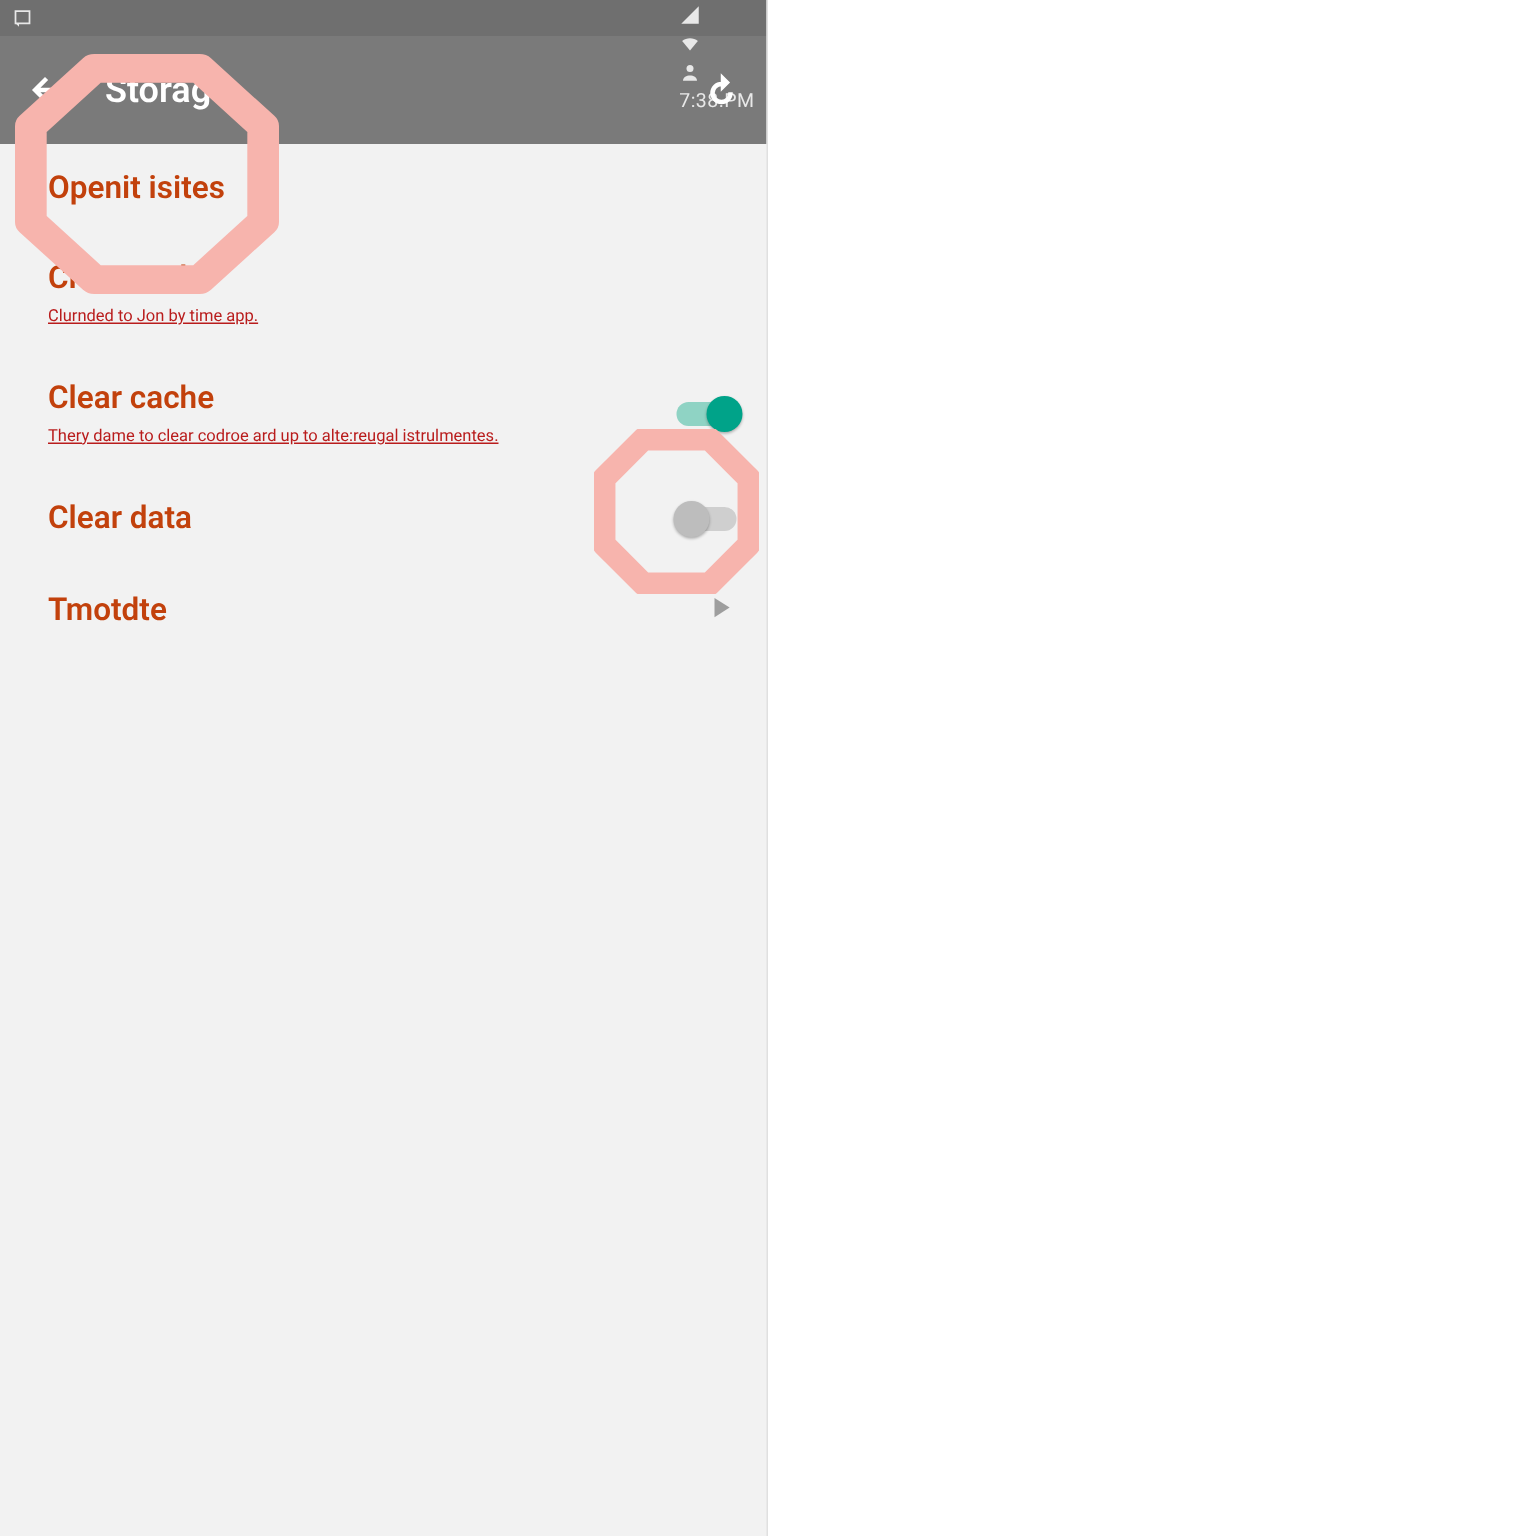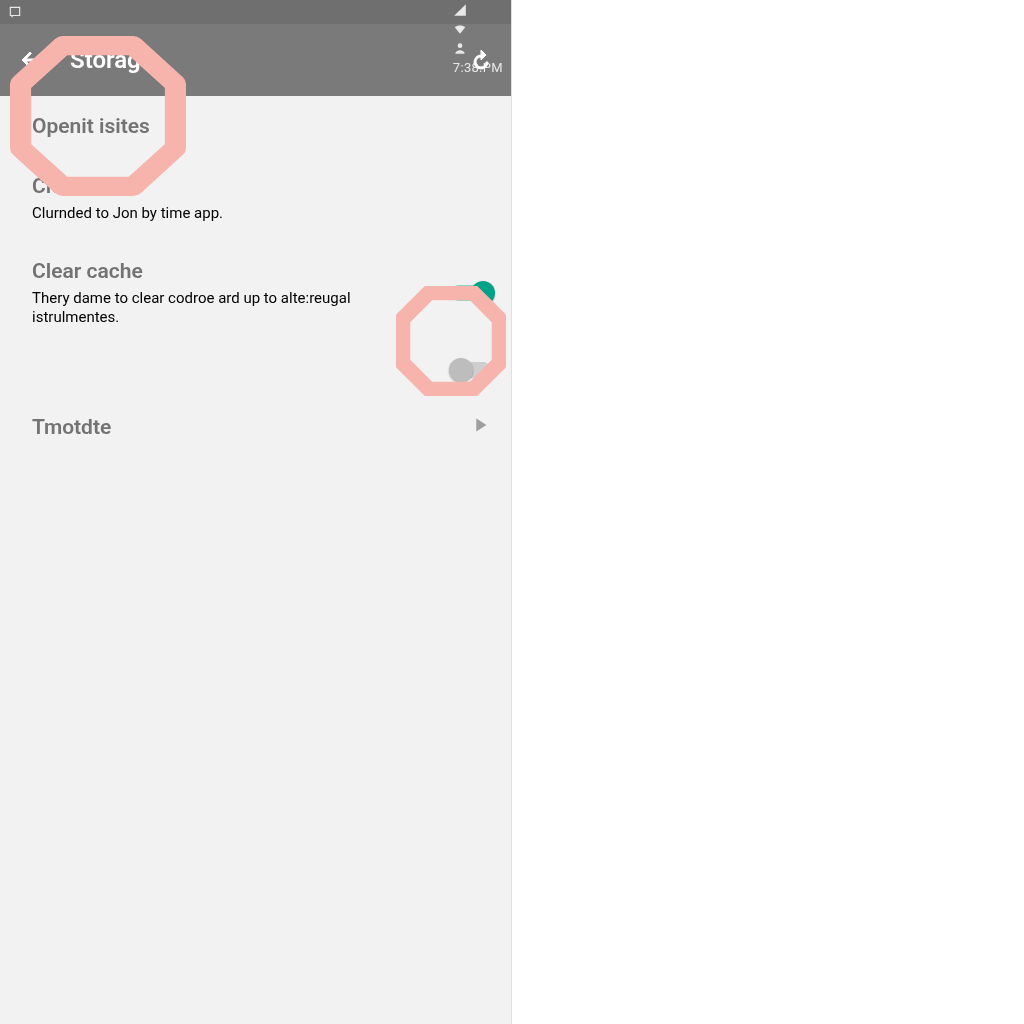--- a/index.html
+++ b/index.html
@@ -44,22 +44,22 @@
   .icon-btn { width: 32px; height: 32px; display: inline-flex; align-items: center; justify-content: center; cursor: pointer; }
   
   .content { padding: 0 0 0 0; }
   .row {
     padding: 18px 20px 18px 32px;
     display: flex;
     align-items: center;
     gap: 16px;
   }
   .row .text { flex: 1; min-width: 0; }
-  .row .label { font-size: 21px; font-weight: 600; color: #737373; }
-  .row .sub   { font-size: 15px; color: #000000; margin-top: 6px; line-height: 1.25; }
+  .row .label { font-size: 21px; font-weight: 600; color: #c2410c; }
+  .row .sub   { font-size: 11px; color: #b91c1c; margin-top: 6px; line-height: 1.25; text-decoration: underline; }
   .row .ctrl  { width: 64px; display: flex; align-items: center; justify-content: flex-end; }
   
   .switch {
     position: relative; width: 40px; height: 16px; border-radius: 10px;
     background: #cfcfcf;
   }
   .switch .knob {
     position: absolute; top: -4px; width: 24px; height: 24px; border-radius: 50%;
     background: #bdbdbd; box-shadow: 0 1px 2px rgba(0,0,0,0.3);
   }
@@ -163,20 +163,21 @@
       </div>
       <div class="ctrl">
         <div class="switch on">
             <div class="knob"></div>
           </div>
       </div>
     </div>
 
     <div class="row">
       <div class="text">
+        <div class="label">Clear data</div>
       </div>
       <div class="ctrl">
         <div class="switch off">
             <div class="knob"></div>
           </div>
       </div>
     </div>
 
 
     <div class="row">

